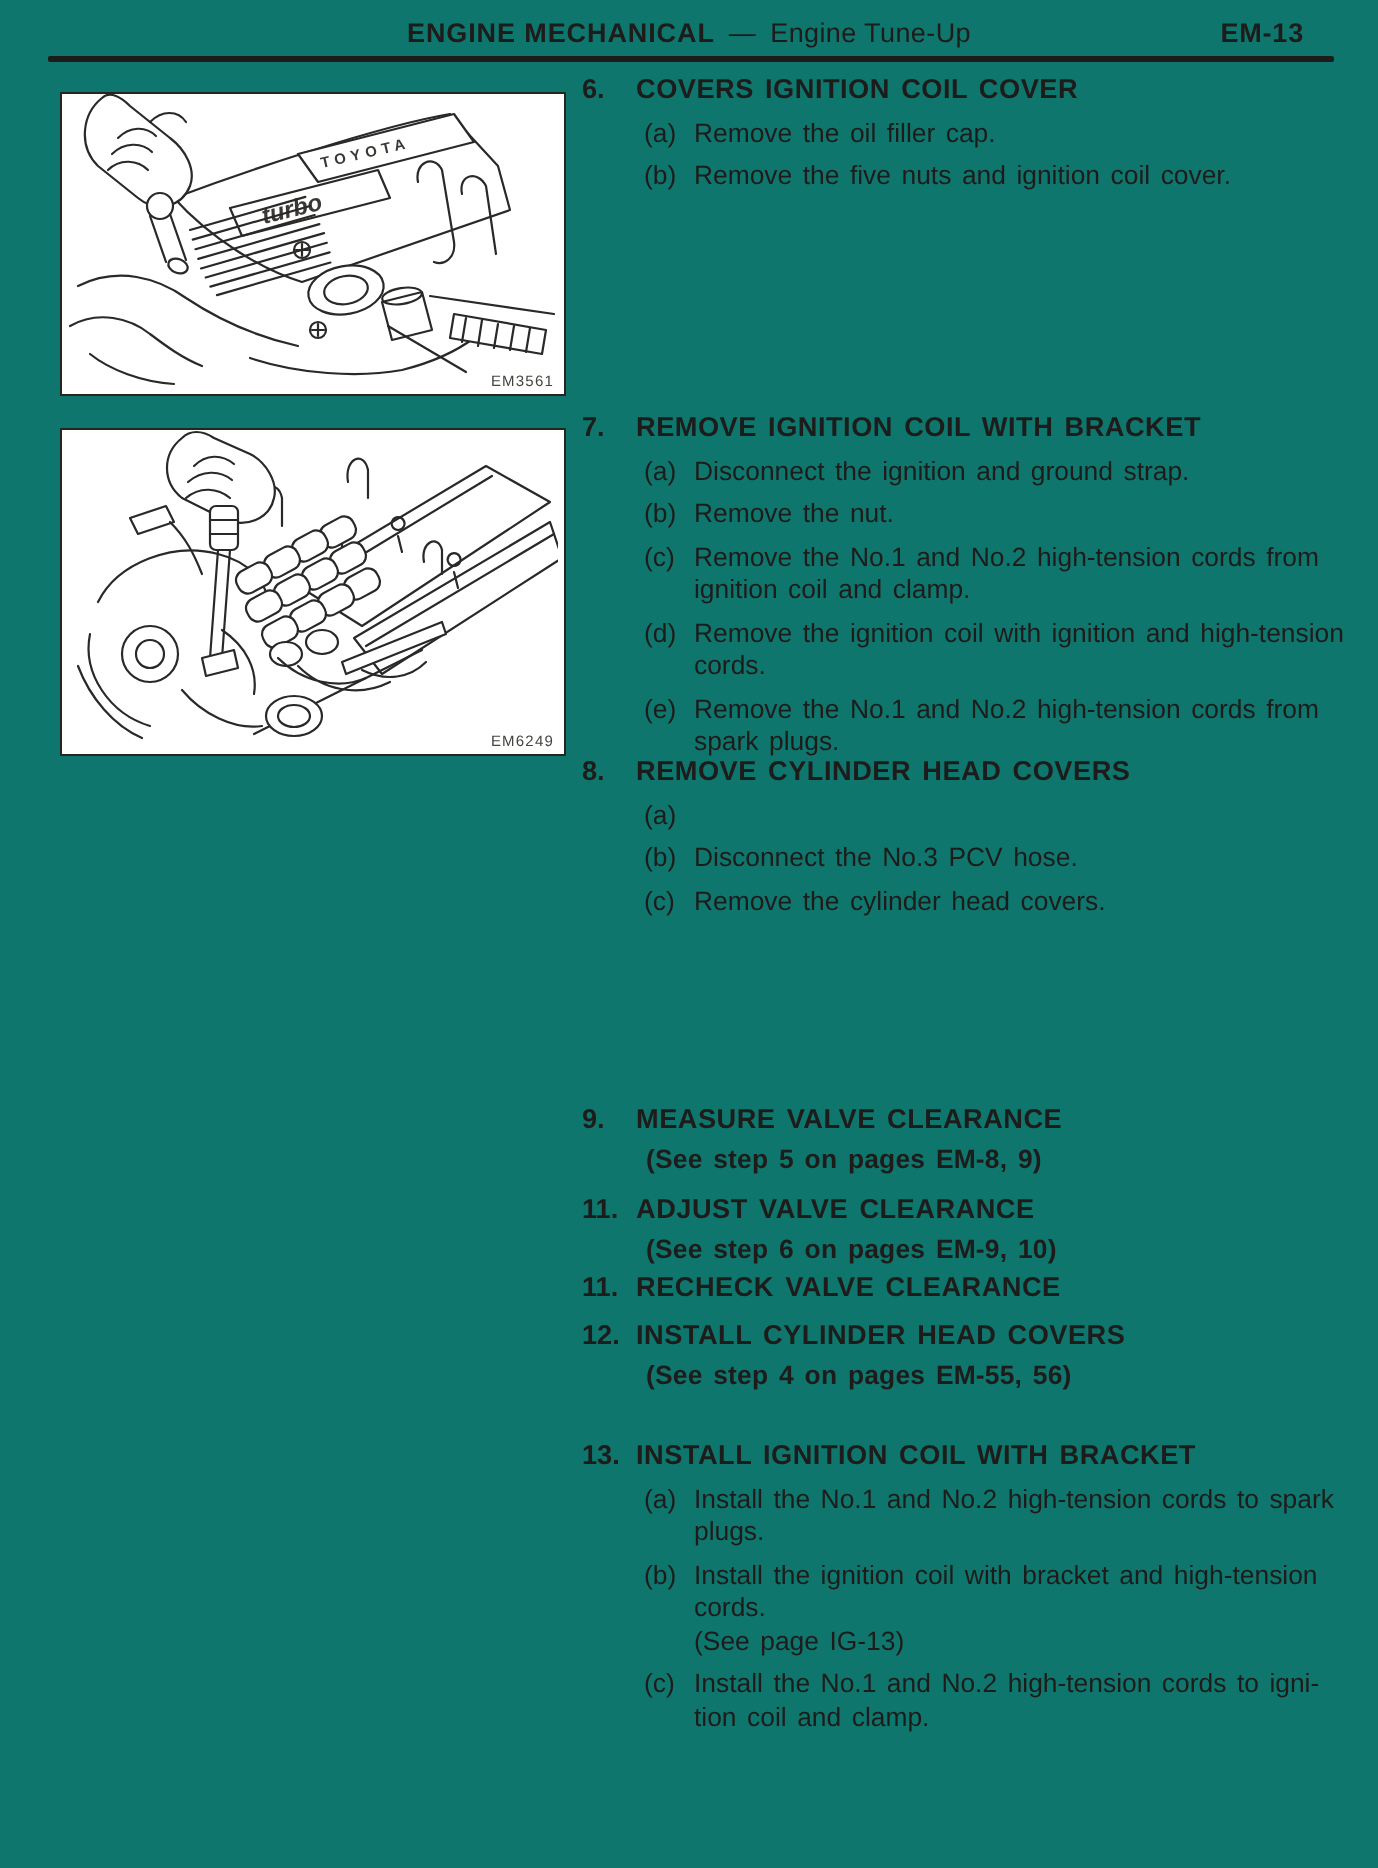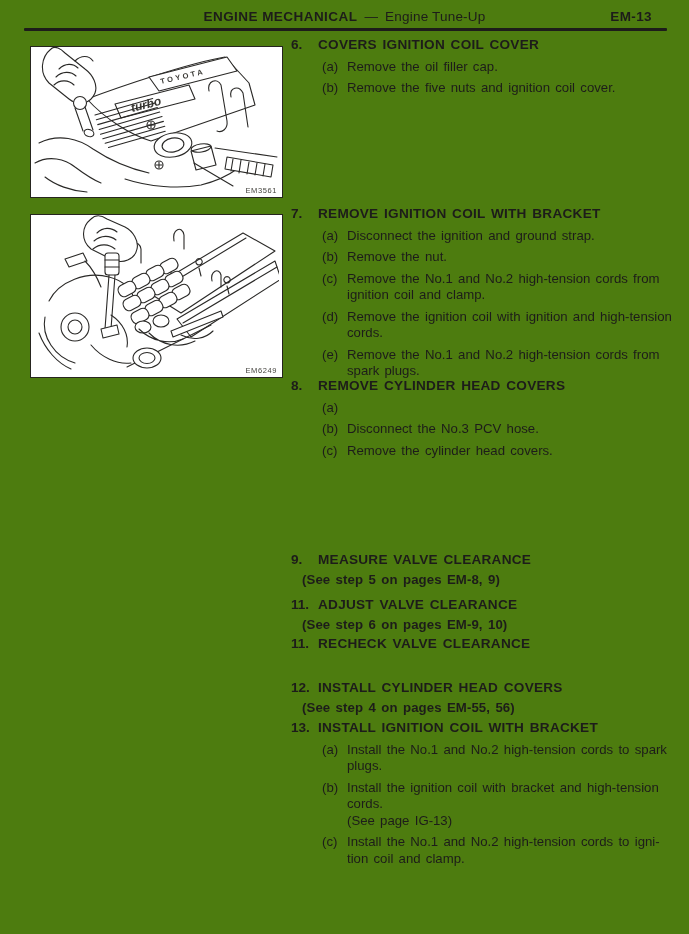--- a/index.html
+++ b/index.html
@@ -1,42 +1,42 @@
 <!DOCTYPE html>
 <html><head>
 <meta charset="utf-8">
 <style>
   html,body{margin:0;padding:0;background:#e8e8e6;}
-  .page{position:relative;width:689px;height:934px;background:#4d7c0f;overflow:hidden;
+  .page{position:relative;width:689px;height:934px;background:#0f766e;overflow:hidden;
         font-family:"Liberation Sans",sans-serif;color:#1d1c1a;}
   
   .hdr-title{position:absolute;top:9px;left:0;width:689px;text-align:center;
              font-size:13.5px;letter-spacing:.2px;}
   .hdr-title .b{font-weight:700;letter-spacing:.45px;}
   .hdr-dash{margin:0 7px;}
   .hdr-page{position:absolute;top:9px;right:37px;font-weight:700;font-size:13.5px;letter-spacing:.4px;}
   .hdr-rule{position:absolute;top:28px;left:24px;width:643px;height:2.6px;background:#1d1c1a;border-radius:1px;}
   
   .fig{position:absolute;left:30px;border:1.5px solid #26251f;background:#fff;margin:0;}
   .fig1{top:46px;width:251px;height:150px;}
   .fig2{top:214px;width:251px;height:162px;}
   .fig svg{position:absolute;left:0;top:0;}
   .figcode{position:absolute;right:5px;bottom:2px;font-size:7.5px;color:#45443f;letter-spacing:.6px;}
   
   .step{position:absolute;left:291px;width:384px;font-size:13.2px;line-height:16.5px;
         word-spacing:1.6px;}
   .step-head{display:flex;margin-bottom:3px;}
   .step-num{flex:0 0 27px;font-weight:700;font-size:13.6px;}
   .step-title{font-weight:700;font-size:13.6px;letter-spacing:.25px;}
-  .step-note{margin-left:11px;font-weight:700;font-size:13.2px;letter-spacing:.1px;}
+  .step-note{margin-left:32px;font-weight:700;font-size:13.2px;letter-spacing:.1px;}
   .substep{display:flex;margin-top:5px;}
   .ss-label{flex:0 0 25px;margin-left:31px;}
   .ss-text{white-space:pre-line;width:340px;}
   .s6{top:37px}.s7{top:206px}.s8{top:378px}.s9{top:552px}.s10{top:597px}
-  .s11{top:636px}.s12{top:680px}.s13{top:720px}
+  .s11{top:636px}.s12{top:660px}.s13{top:720px}
   
   .art{stroke:#2a2927;fill:none;stroke-width:1.1;stroke-linecap:round;stroke-linejoin:round;}
   .art .w{fill:#ffffff;}
   .art text{stroke:none;fill:#3a3935;}
 </style>
 </head>
 <body>
 
 <div class="page">
 

